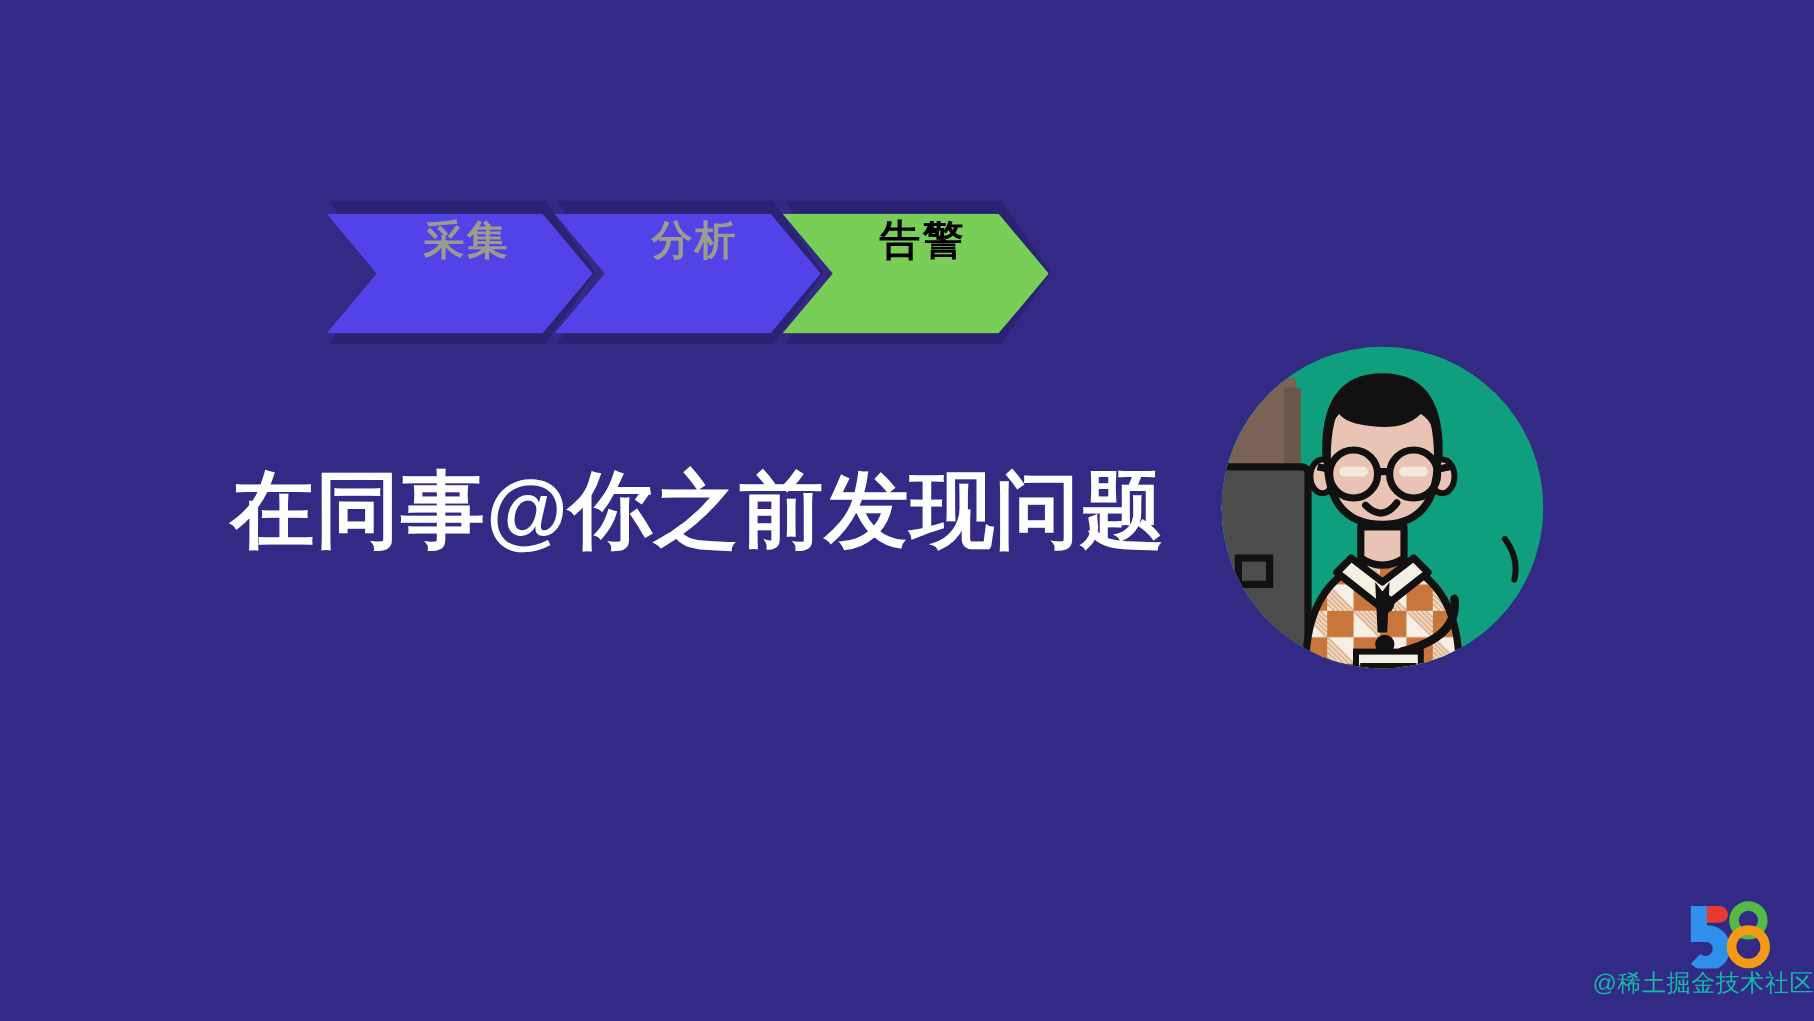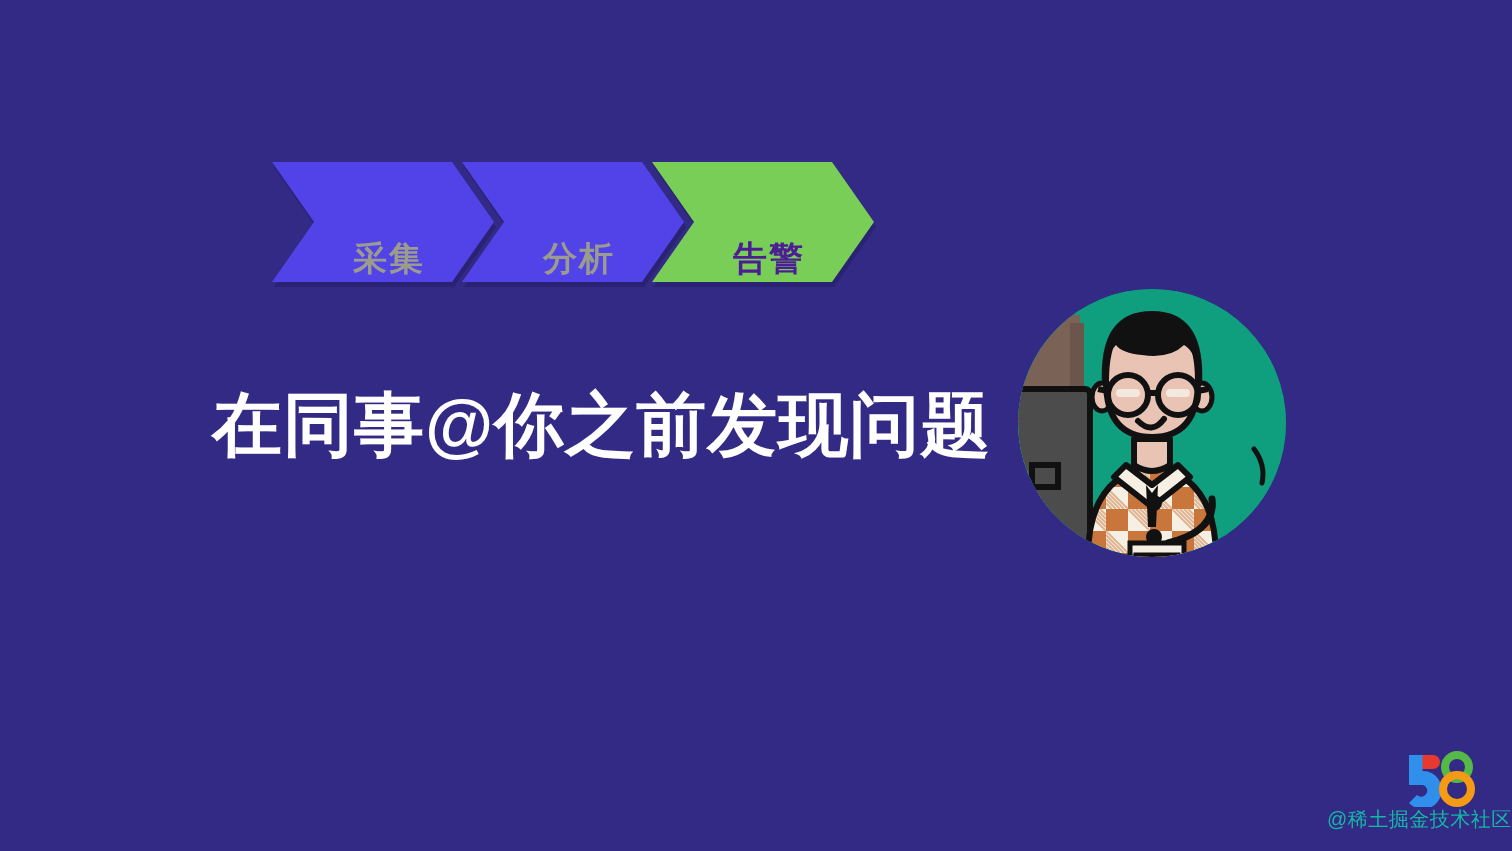--- a/index.html
+++ b/index.html
@@ -22,24 +22,24 @@
   
   .process {
     position: absolute;
     left: 272px;
     top: 162px;
     width: 600px;
     height: 120px;
   }
   .chev {
     position: absolute;
-    top: 0;
-    height: 120px;
+    top: 16px;
+    height: 100px;
     display: flex;
-    align-items: flex-end;
+    align-items: flex-start;
     justify-content: center;
     -webkit-clip-path: polygon(0 0, calc(100% - 42px) 0, 100% 50%, calc(100% - 42px) 100%, 0 100%, 42px 50%);
     clip-path: polygon(0 0, calc(100% - 42px) 0, 100% 50%, calc(100% - 42px) 100%, 0 100%, 42px 50%);
   }
   .chev-shadow {
     position: absolute;
     top: 5px;
     height: 120px;
     background: #2A2272;
     -webkit-clip-path: polygon(0 0, calc(100% - 42px) 0, 100% 50%, calc(100% - 42px) 100%, 0 100%, 42px 50%);
@@ -54,26 +54,26 @@
   .chev-s3 { left: 382px; width: 222px; }
 
   .chev-label {
     font-size: 34px;
     font-weight: bold;
     letter-spacing: 2px;
     margin-left: 12px;
     user-select: none;
   }
   .chev-label.muted  { color: #9C9C8E; }
-  .chev-label.active { color: #4c1d95; }
+  .chev-label.active { color: #000000; }
 
   
   .headline {
     position: absolute;
-    left: 212px;
+    left: 192px;
     top: 386px;
     font-size: 70px;
     font-weight: bold;
     color: #FFFFFF;
     letter-spacing: 1px;
     white-space: nowrap;
     line-height: 1.12;
   }
 
   

